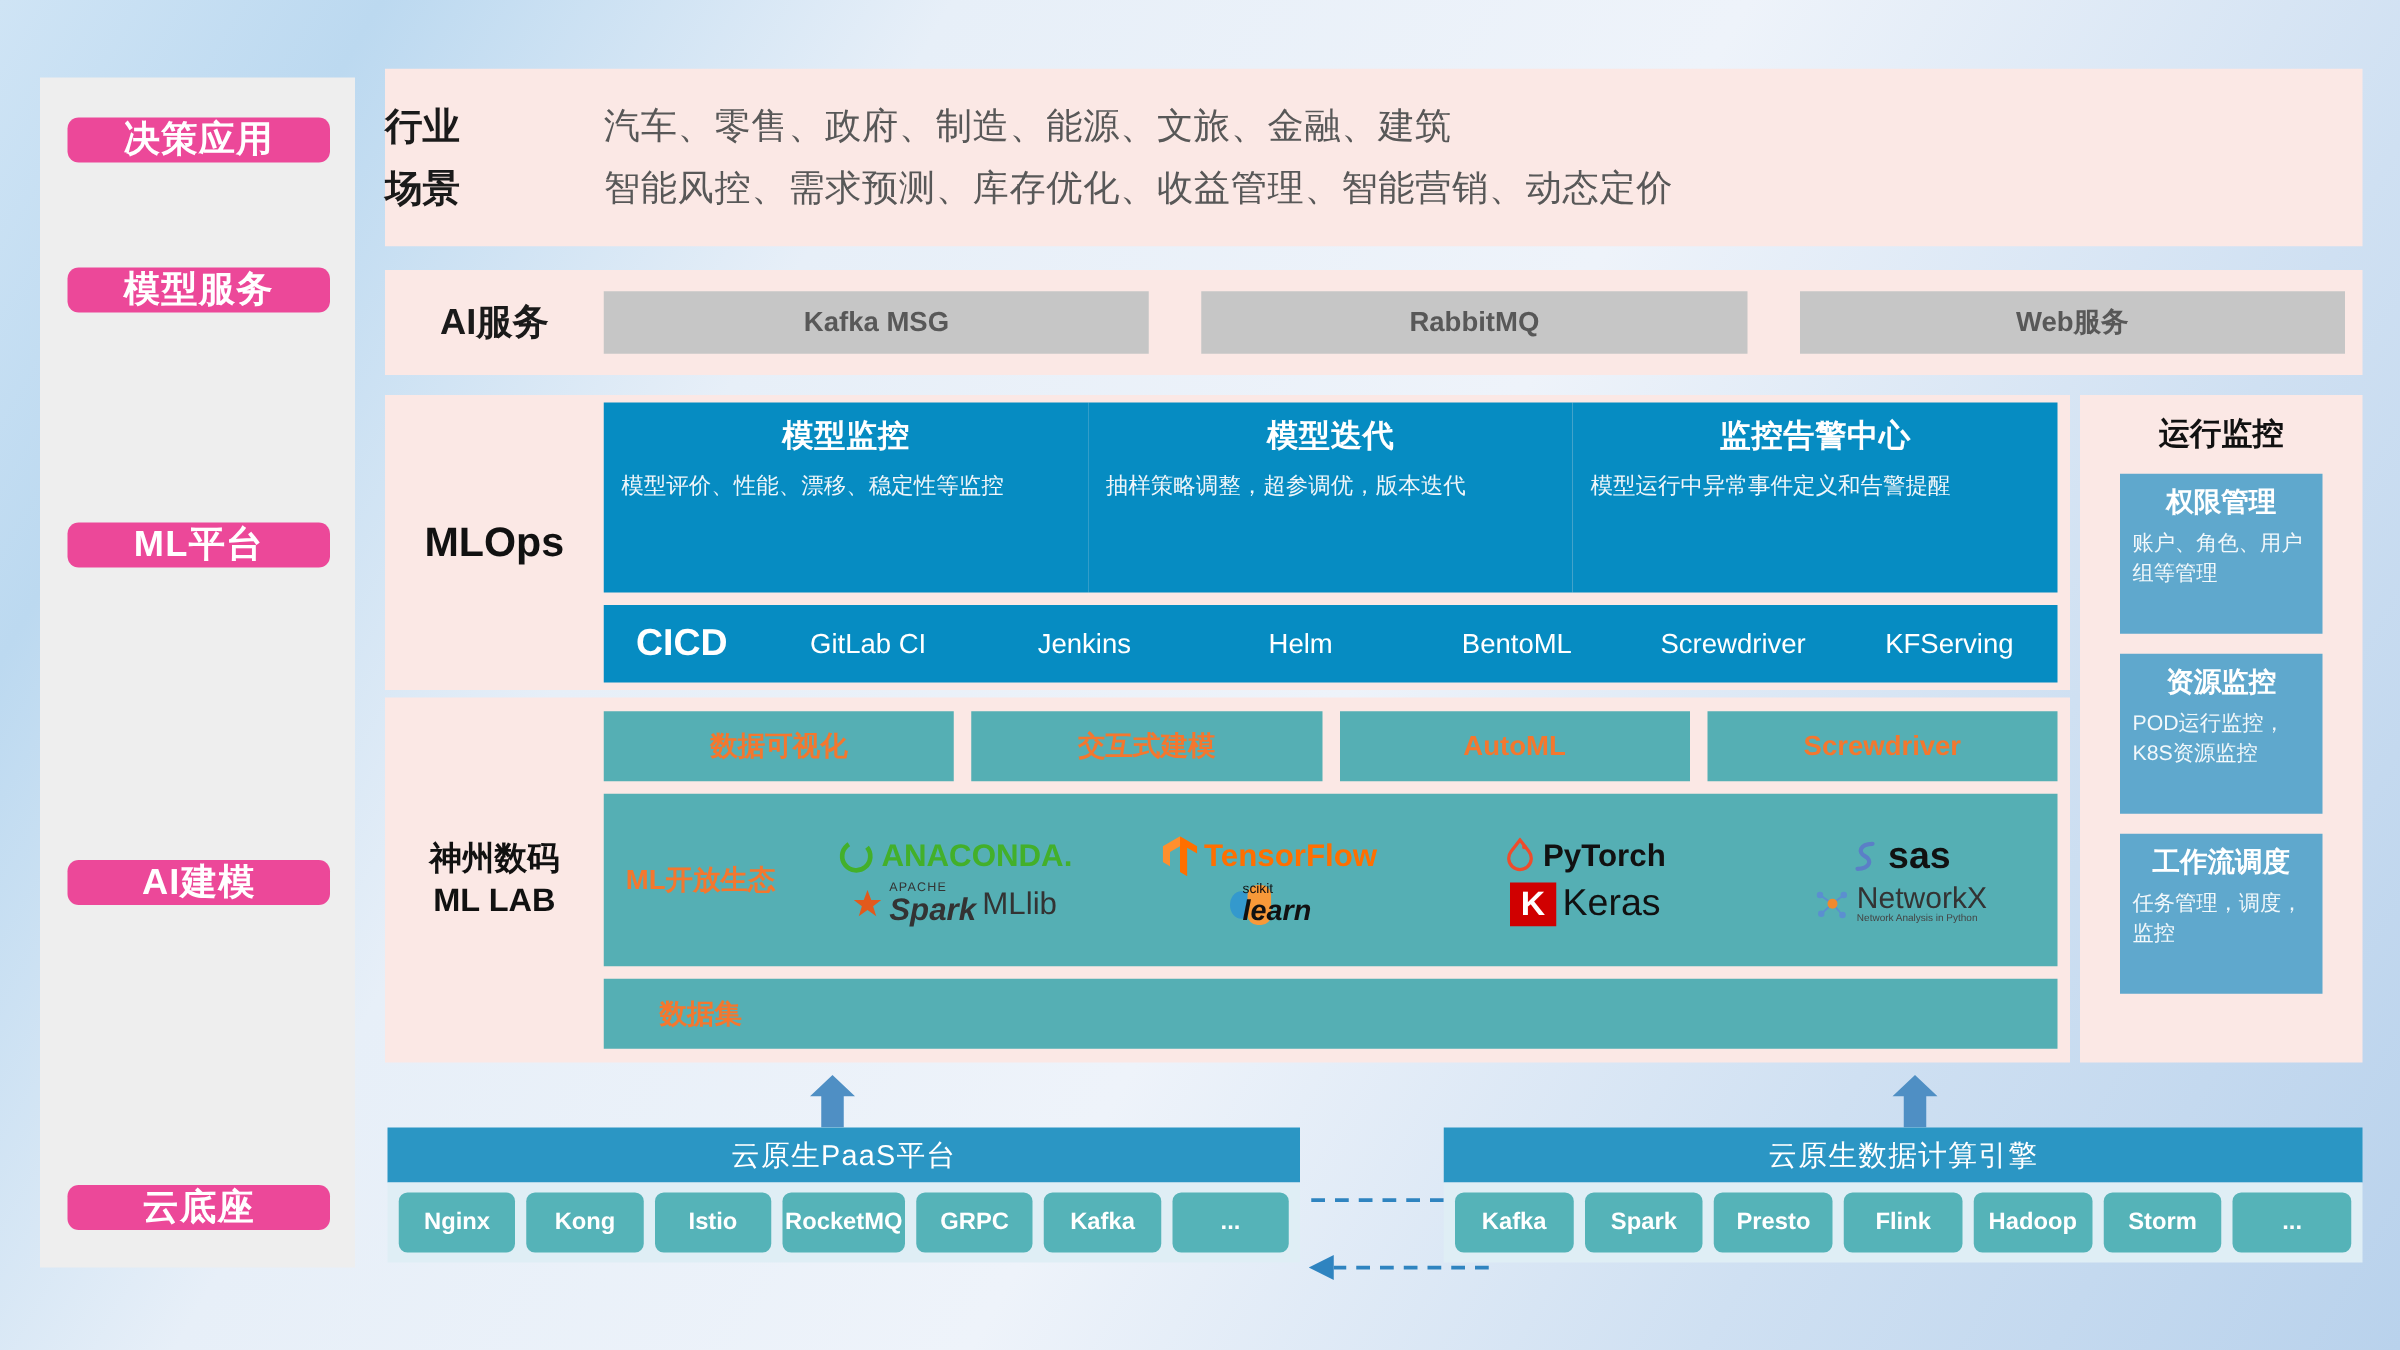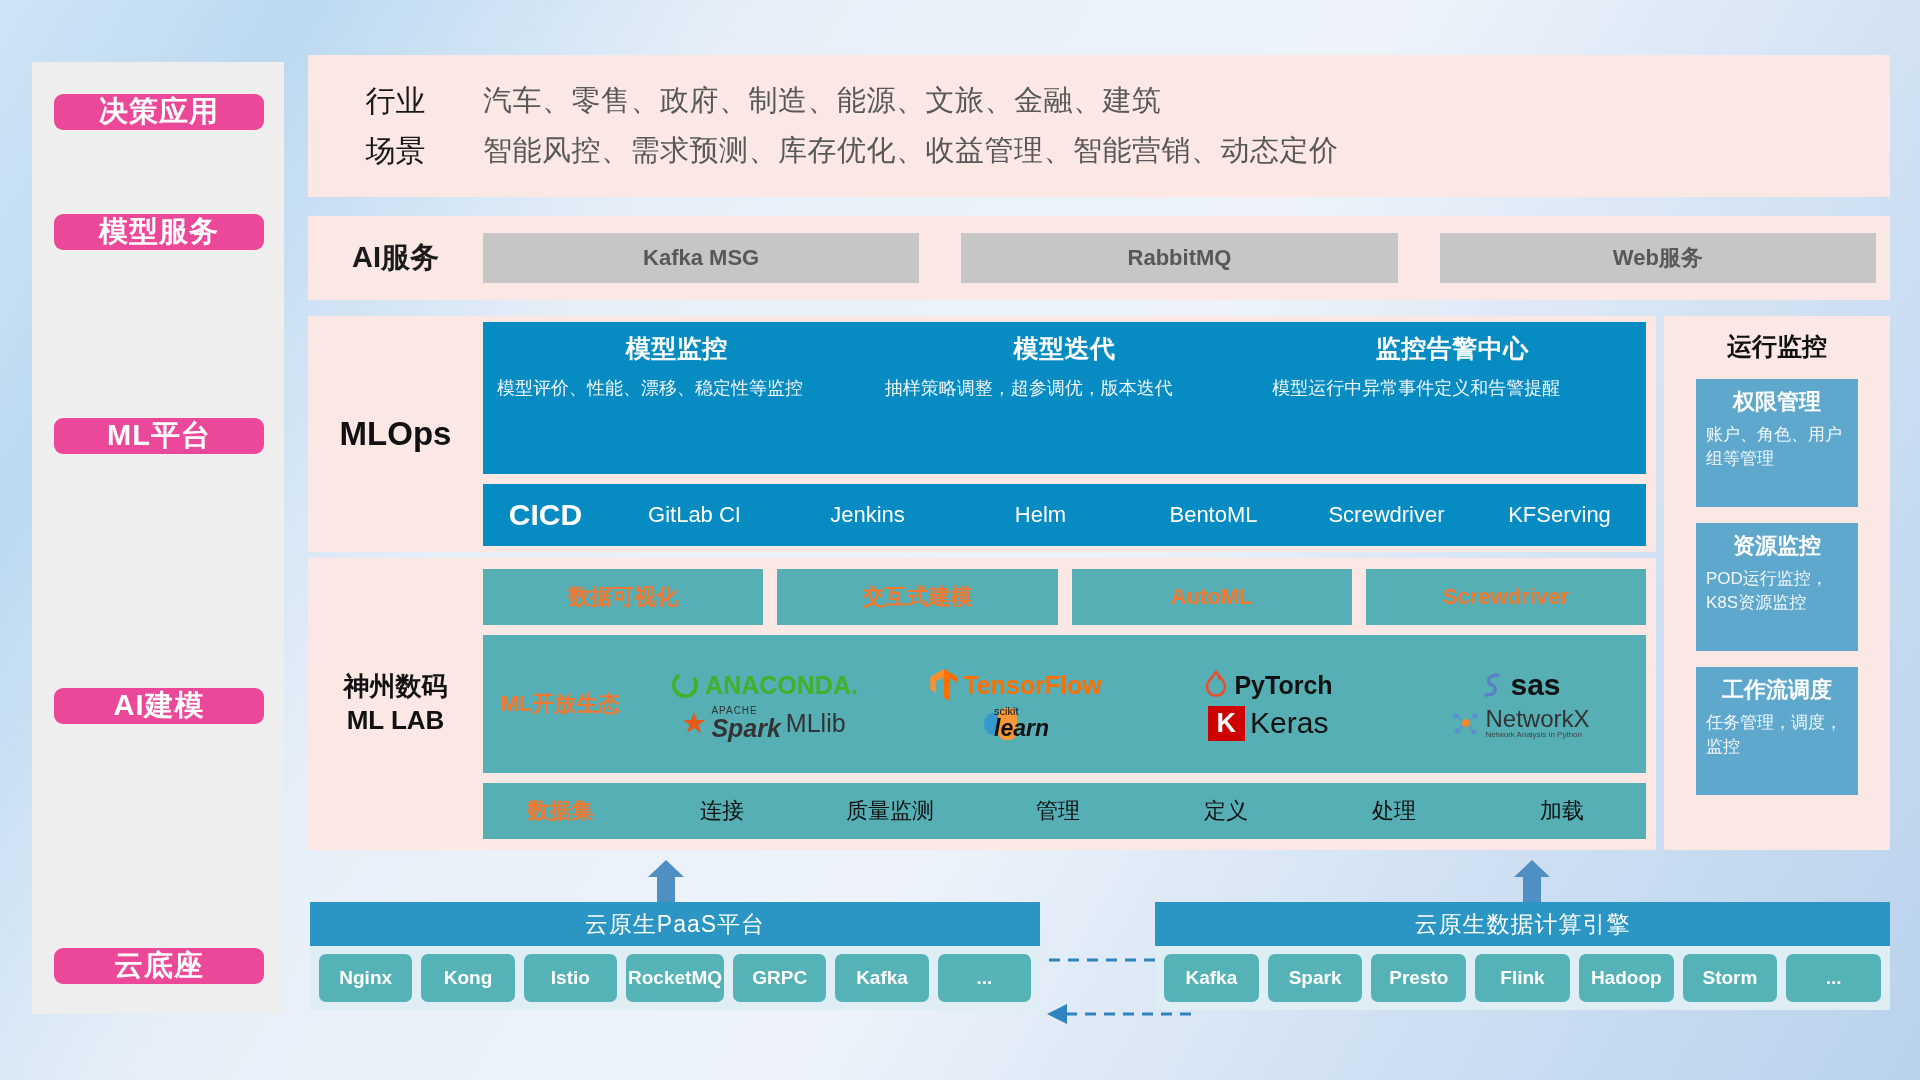--- a/index.html
+++ b/index.html
@@ -27,22 +27,22 @@
 
   
   #row-industry {
     position: absolute; left: 308px; top: 55px;
     width: 1582px; height: 142px;
     background: #fbe8e5;
     display: flex; flex-direction: column; justify-content: center;
   }
   .ind-line { display: flex; align-items: center; height: 50px; }
   .ind-key {
-    width: 175px; text-align: center;
-    font-size: 30px; font-weight: normal; color: #1a1a1a;
+    width: 175px; 
+    font-size: 30px; font-weight: bold; color: #1a1a1a;
   }
   .ind-val { font-size: 29px; color: #585858; letter-spacing: .5px; }
 
   
   #row-aiservice {
     position: absolute; left: 308px; top: 216px;
     width: 1582px; height: 84px;
     background: #fbe8e5;
     display: flex; align-items: center;
   }
@@ -331,28 +331,20 @@
               <span style="font-size:24px;color:#333">NetworkX</span>
               <span style="font-size:8px;color:#444">Network Analysis in Python</span>
             </span>
           </div>
 
         </div>
       </div>
 
       <div class="data-row">
         <div class="data-title">数据集</div>
-        <div class="data-items">
-          <div class="data-item">连接</div>
-          <div class="data-item">质量监测</div>
-          <div class="data-item">管理</div>
-          <div class="data-item">定义</div>
-          <div class="data-item">处理</div>
-          <div class="data-item">加载</div>
-        </div>
       </div>
 
     </div>
   </div>
 
   <div id="right-panel">
     <h3>运行监控</h3>
     <div class="mon-card">
       <h5>权限管理</h5>
       <p>账户、角色、用户组等管理</p>

